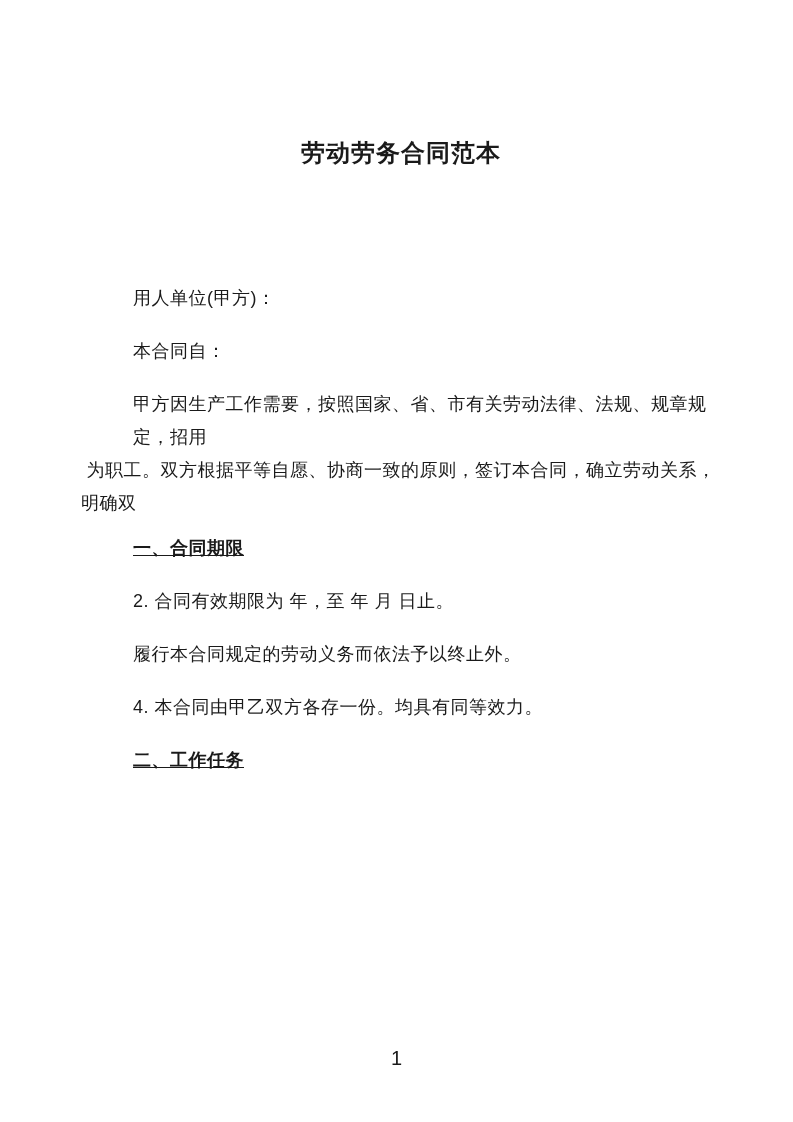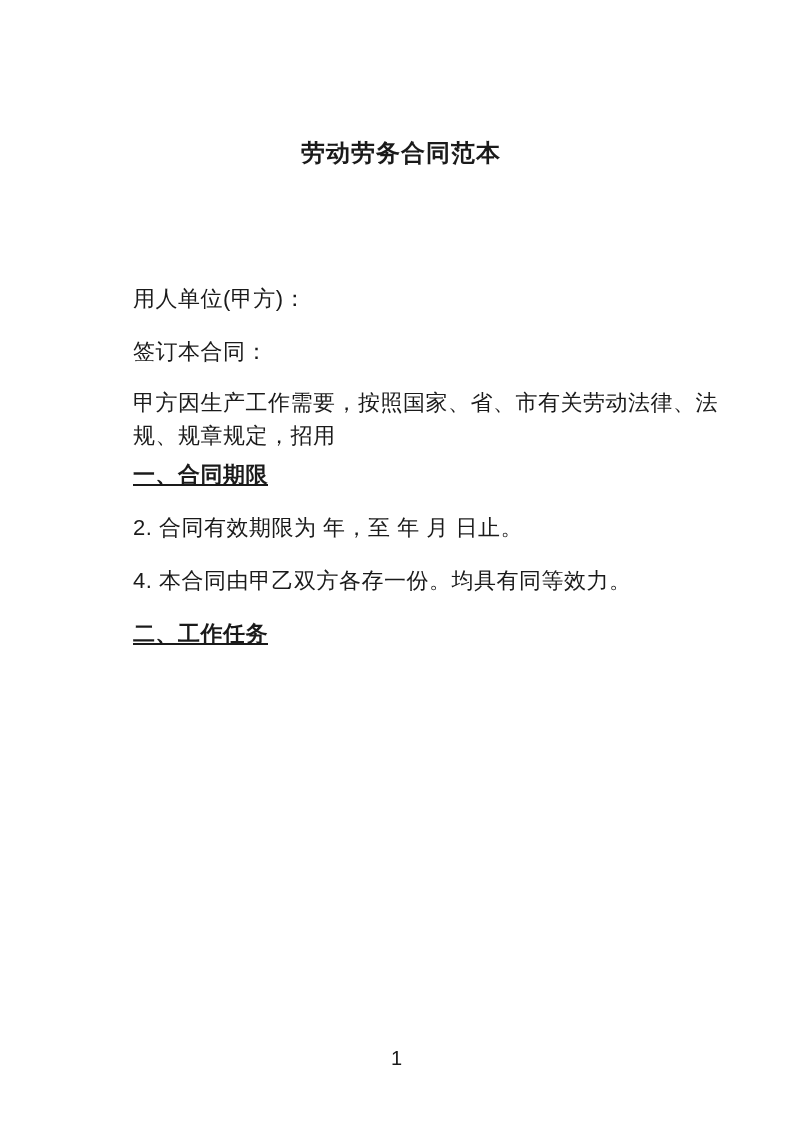--- a/index.html
+++ b/index.html
@@ -21,33 +21,33 @@
   }
   .doc-title {
     font-size: 24px;
     line-height: 34px;
     font-weight: 700;
     text-align: center;
     margin: 0 0 112px 0;
     letter-spacing: 1px;
   }
   .line {
-    font-size: 22px;
+    font-size: 18px;
     line-height: 33px;
     font-weight: 400;
     margin: 0 0 20px 0;
     white-space: pre-wrap;
     letter-spacing: 0.5px;
   }
   .indent { padding-left: 52px; }
   .cont   { padding-left: 0; }
   .heading { font-weight: 600; text-decoration: underline; }
   .para { margin: 0 0 20px 0; }
   .para .line { margin: 0; }
-  .para.tight { margin-bottom: 4px; font-family: Liberation Mono, monospace; }
+  .para.tight { margin-bottom: 12px; }
   .page-number {
     position: absolute;
     top: 1046px;
     left: 0;
     width: 100%;
     text-align: center;
     font-size: 20px;
     line-height: 24px;
     color: #1a1a1a;
   }
@@ -55,34 +55,36 @@
 </head>
 <body>
 
 <div class="page">
 
   <h1 class="doc-title">劳动劳务合同范本</h1>
 
   <p class="line indent">用人单位(甲方)：</p>
 
 
-  <p class="line indent">签订本合同：</p>
+  <p class="line indent">本合同自：</p>
 
   <div class="para tight">
     <p class="line indent">甲方因生产工作需要，按照国家、省、市有关劳动法律、法规、规章规定，招用</p>
+    <p class="line cont"> 为职工。双方根据平等自愿、协商一致的原则，签订本合同，确立劳动关系，明确双</p>
   </div>
 
   <p class="line indent heading">一、合同期限</p>
 
 
   <p class="line indent">2. 合同有效期限为 年，至 年 月 日止。</p>
 
   <div class="para">
   </div>
 
+  <p class="line indent">履行本合同规定的劳动义务而依法予以终止外。</p>
 
   <p class="line indent">4. 本合同由甲乙双方各存一份。均具有同等效力。</p>
 
   <p class="line indent heading">二、工作任务</p>
 
 
   <div class="page-number">1</div>
 
 </div>
 

